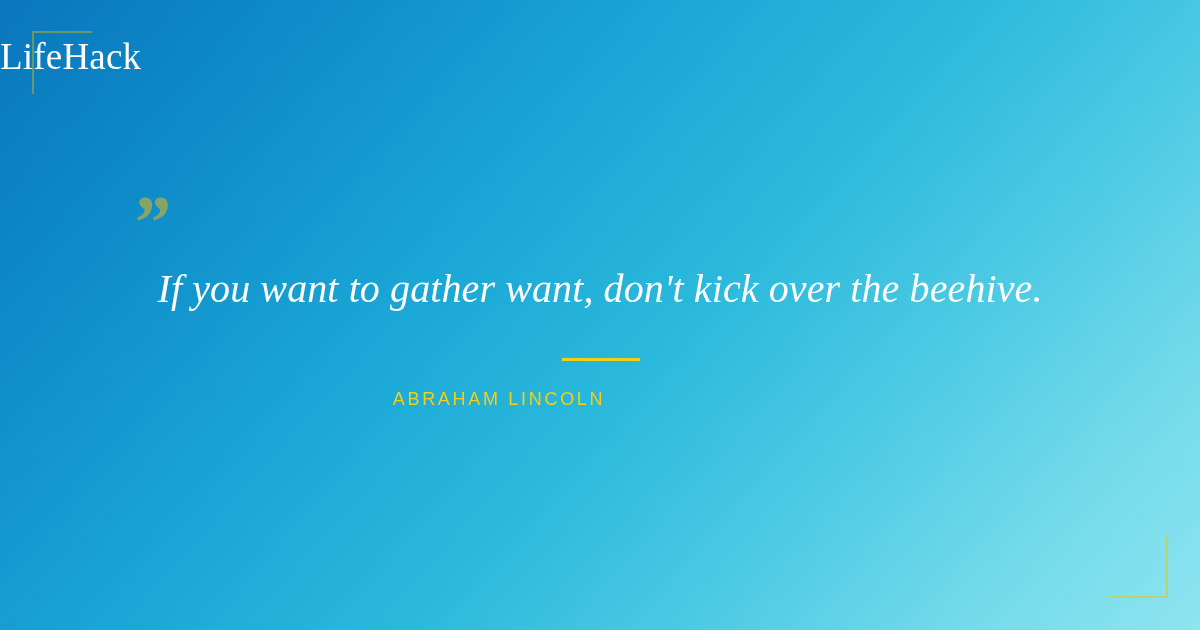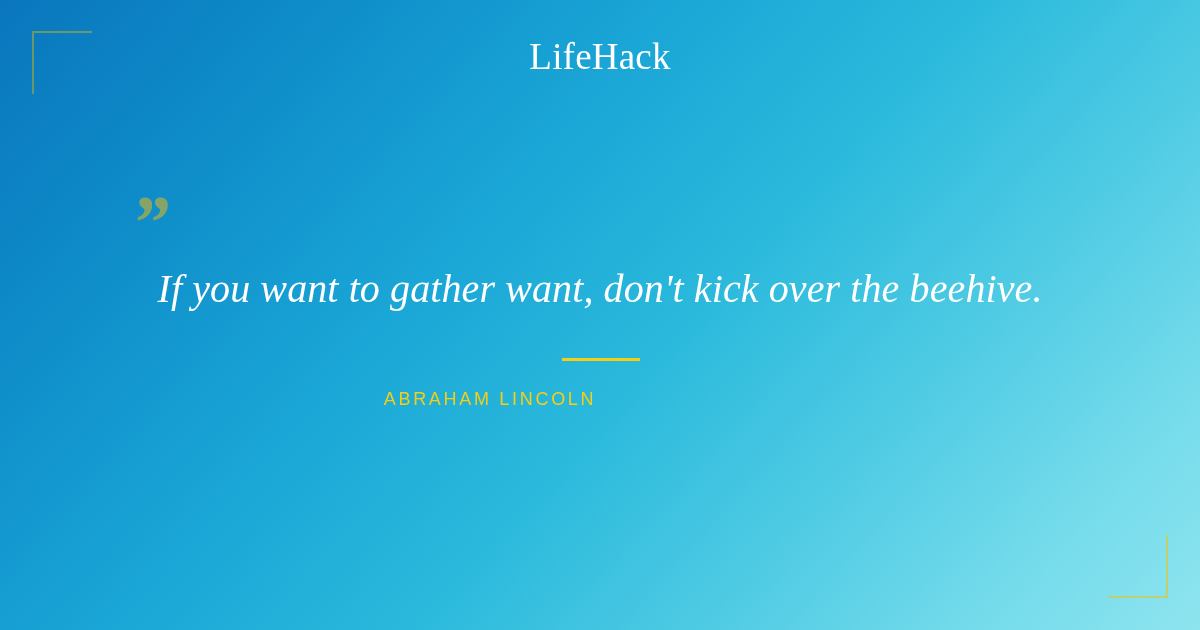--- a/index.html
+++ b/index.html
@@ -52,21 +52,20 @@
     border-right: 2px solid #c4d06b;
     opacity: 0.95;
   }
 
   
   #logo {
     position: absolute;
     top: 38px;
     left: 0;
     width: 1200px;
-    text-align: center;
     font-family: "Liberation Serif", "DejaVu Serif", serif;
     font-size: 37px;
     line-height: 1;
     color: #ffffff;
     letter-spacing: 0.2px;
     font-weight: 400;
   }
 
   
   #quote-block {
@@ -110,21 +109,21 @@
     position: absolute;
     left: 562px;
     top: 172px;
     width: 78px;
     height: 3px;
     background: #f5cf14;
   }
 
   #attribution {
     position: absolute;
-    left: 0;
+    left: 9px;
     top: 203px;
     width: 980px;
     text-align: center;
     font-family: "Liberation Sans", sans-serif;
     font-size: 18px;
     font-weight: 500;
     color: #f5cf14;
     letter-spacing: 2.7px;
     text-transform: uppercase;
   }

